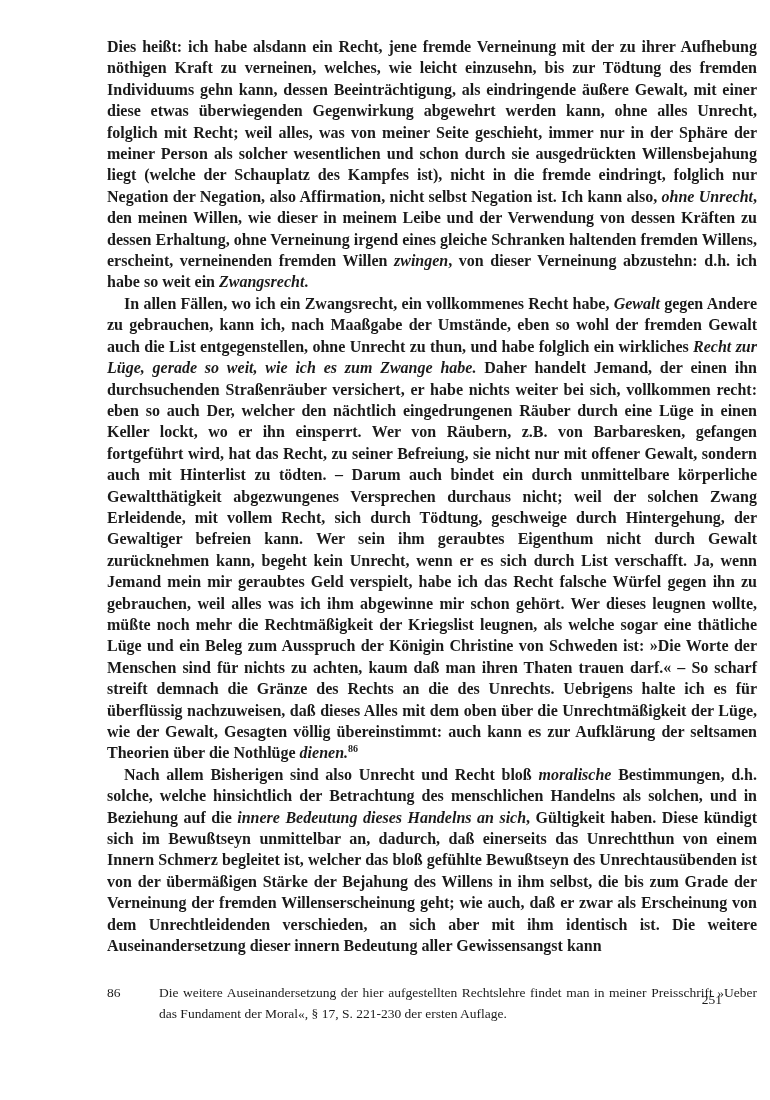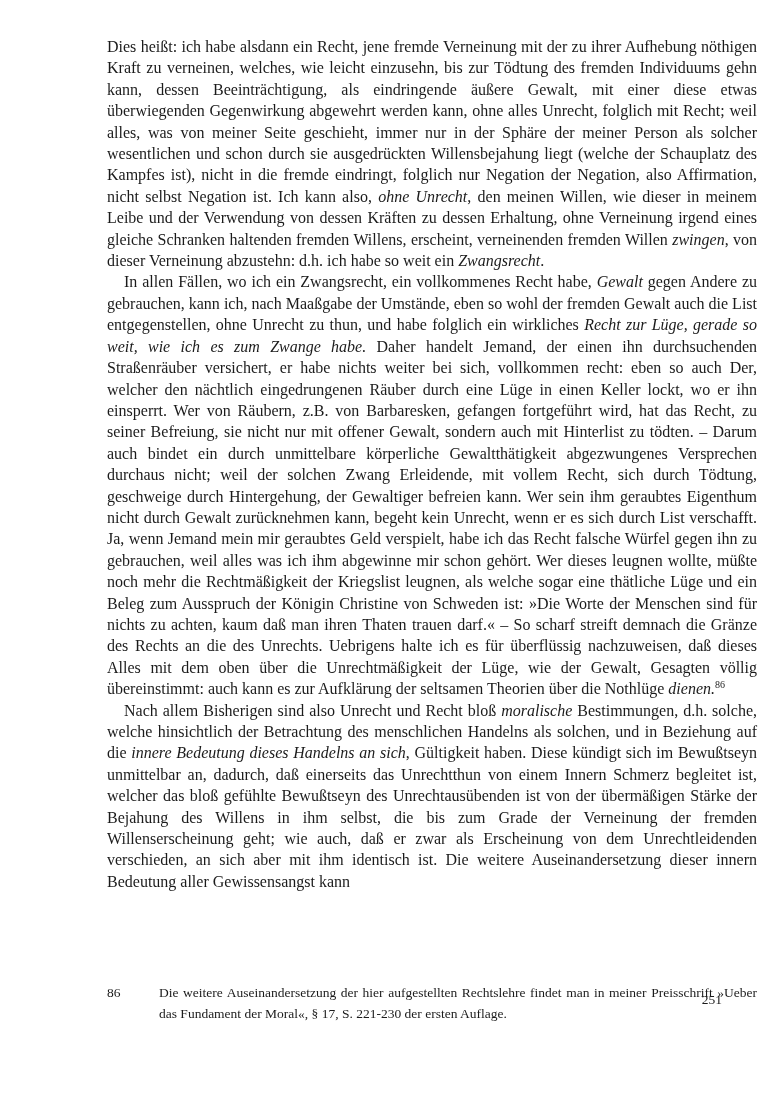--- a/index.html
+++ b/index.html
@@ -16,21 +16,21 @@
     overflow: hidden;
   }
   .text-block {
     position: absolute;
     left: 107px; top: 36px;
     width: 650px;
     font-size: 16px;
     line-height: 21.4px;
     text-align: justify;
   }
-  .text-block p { margin: 0; padding: 0; }
+  .text-block p { margin: 0; padding: 0; font-weight: bold; }
   .text-block p.indent { text-indent: 17px; }
   .text-block i { font-style: italic; }
   sup.fn-ref {
     font-size: 10px;
     vertical-align: super;
     line-height: 0;
   }
   .footnote {
     position: absolute;
     left: 107px; top: 983px;

